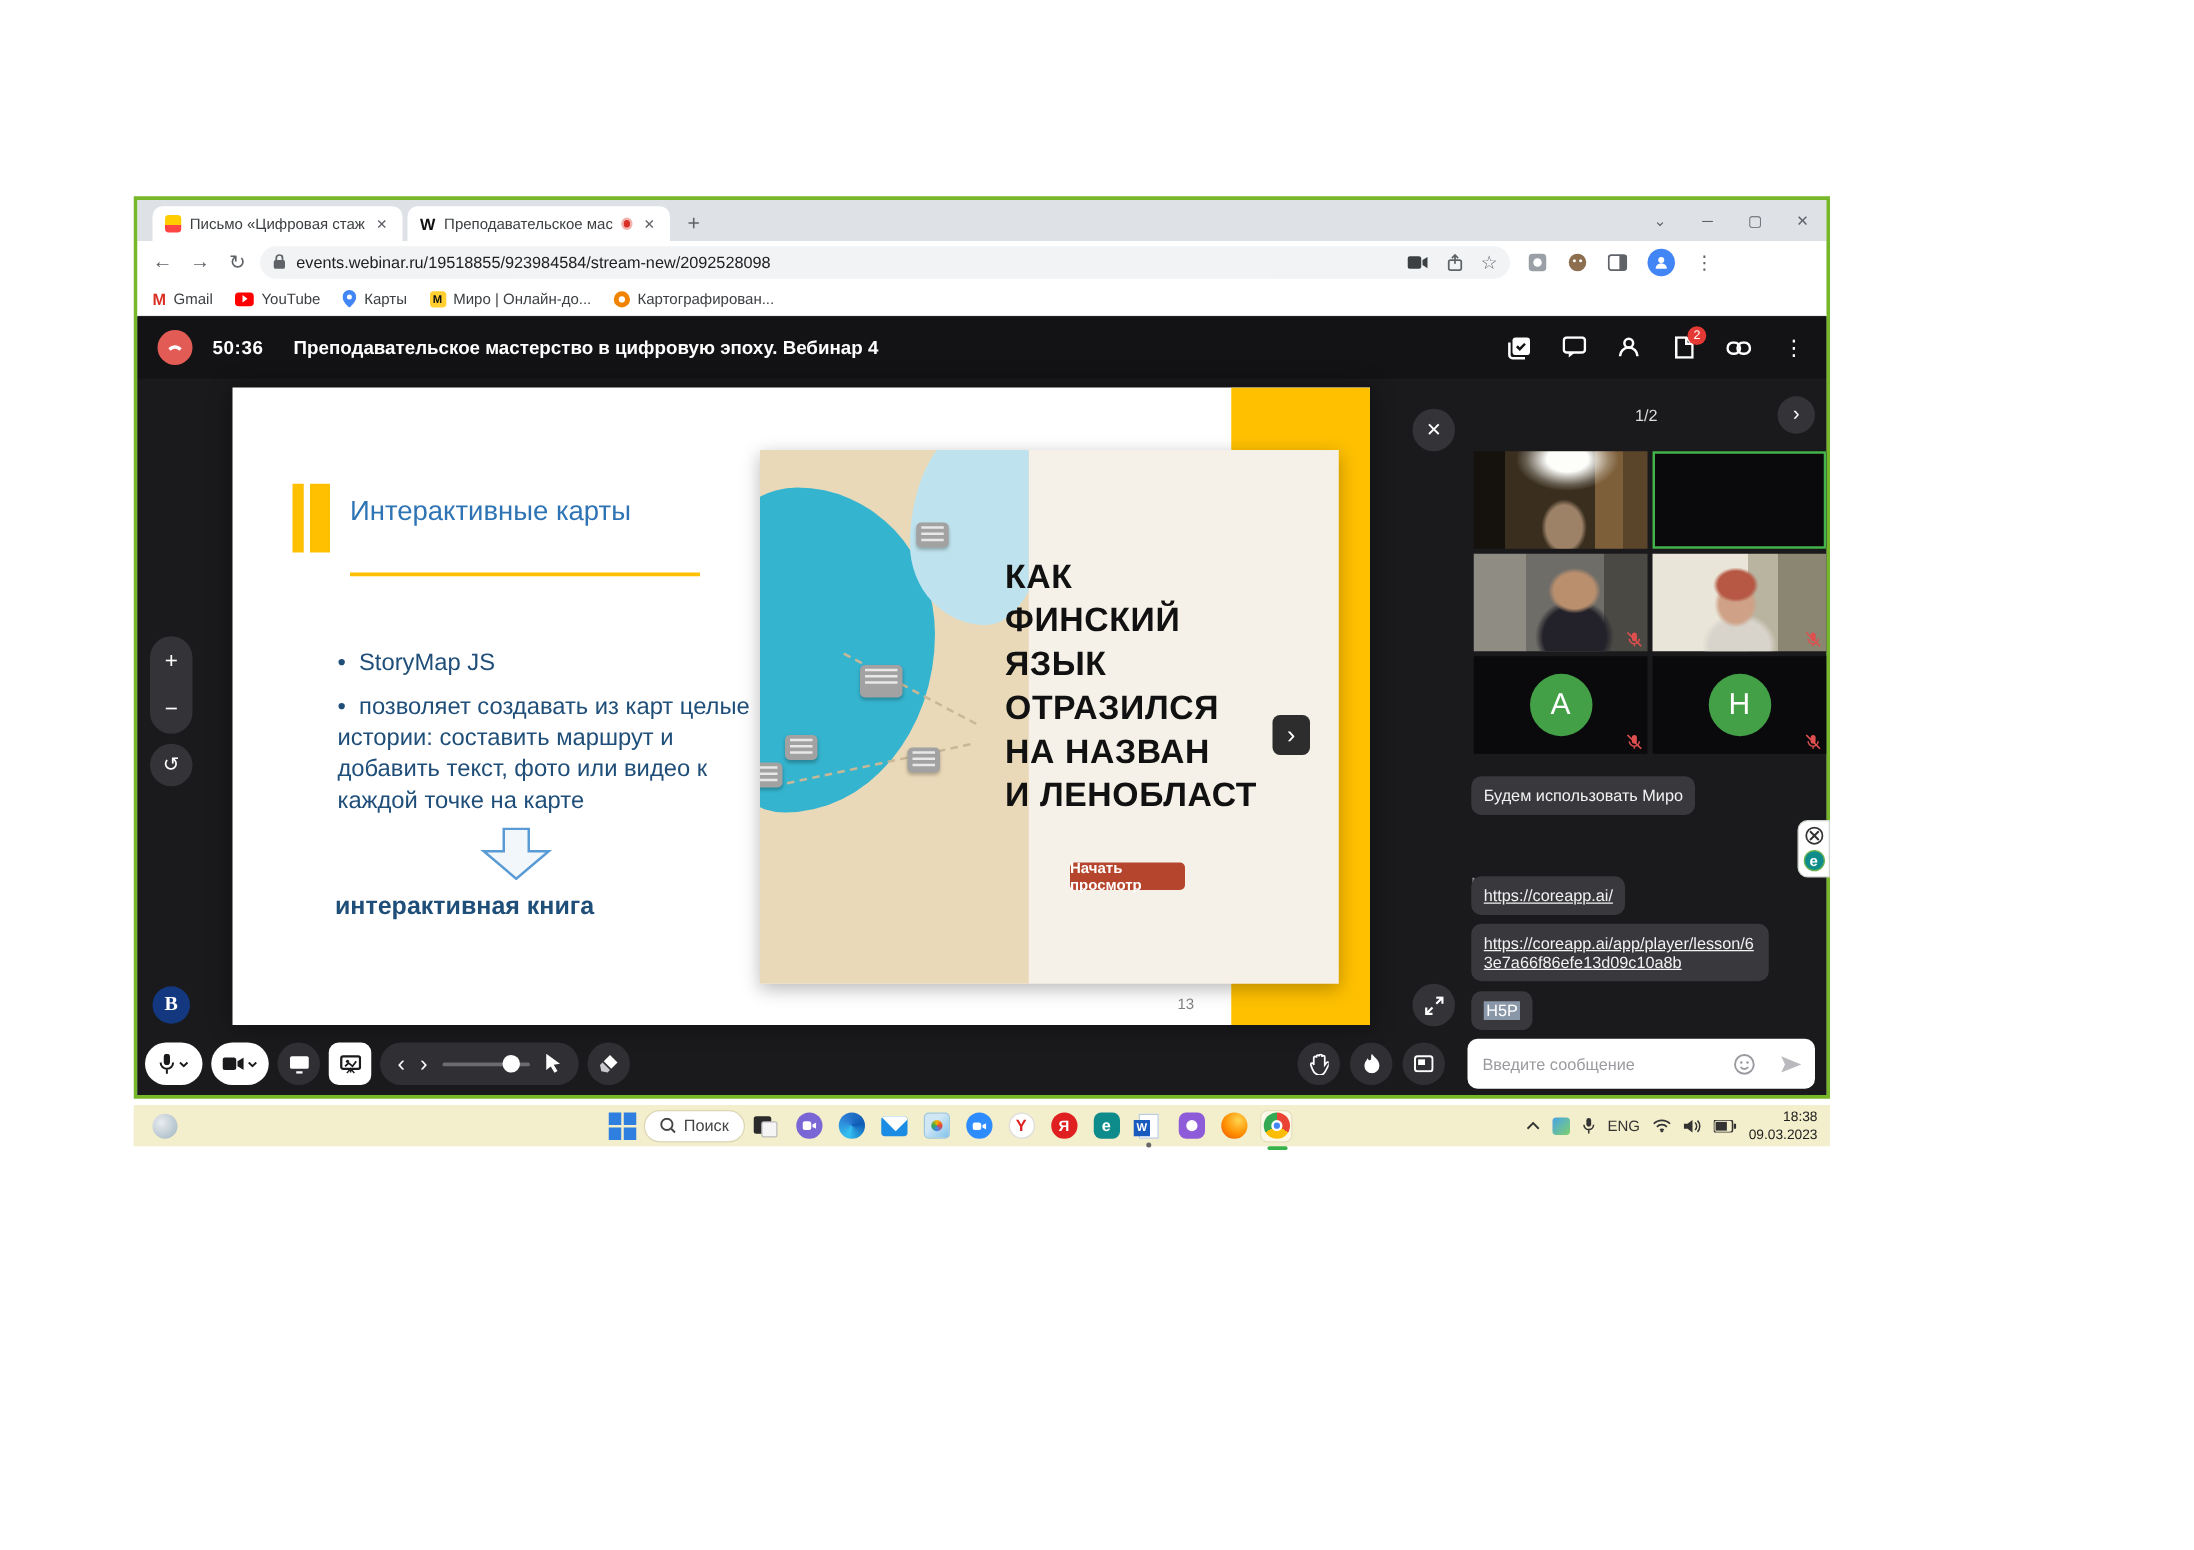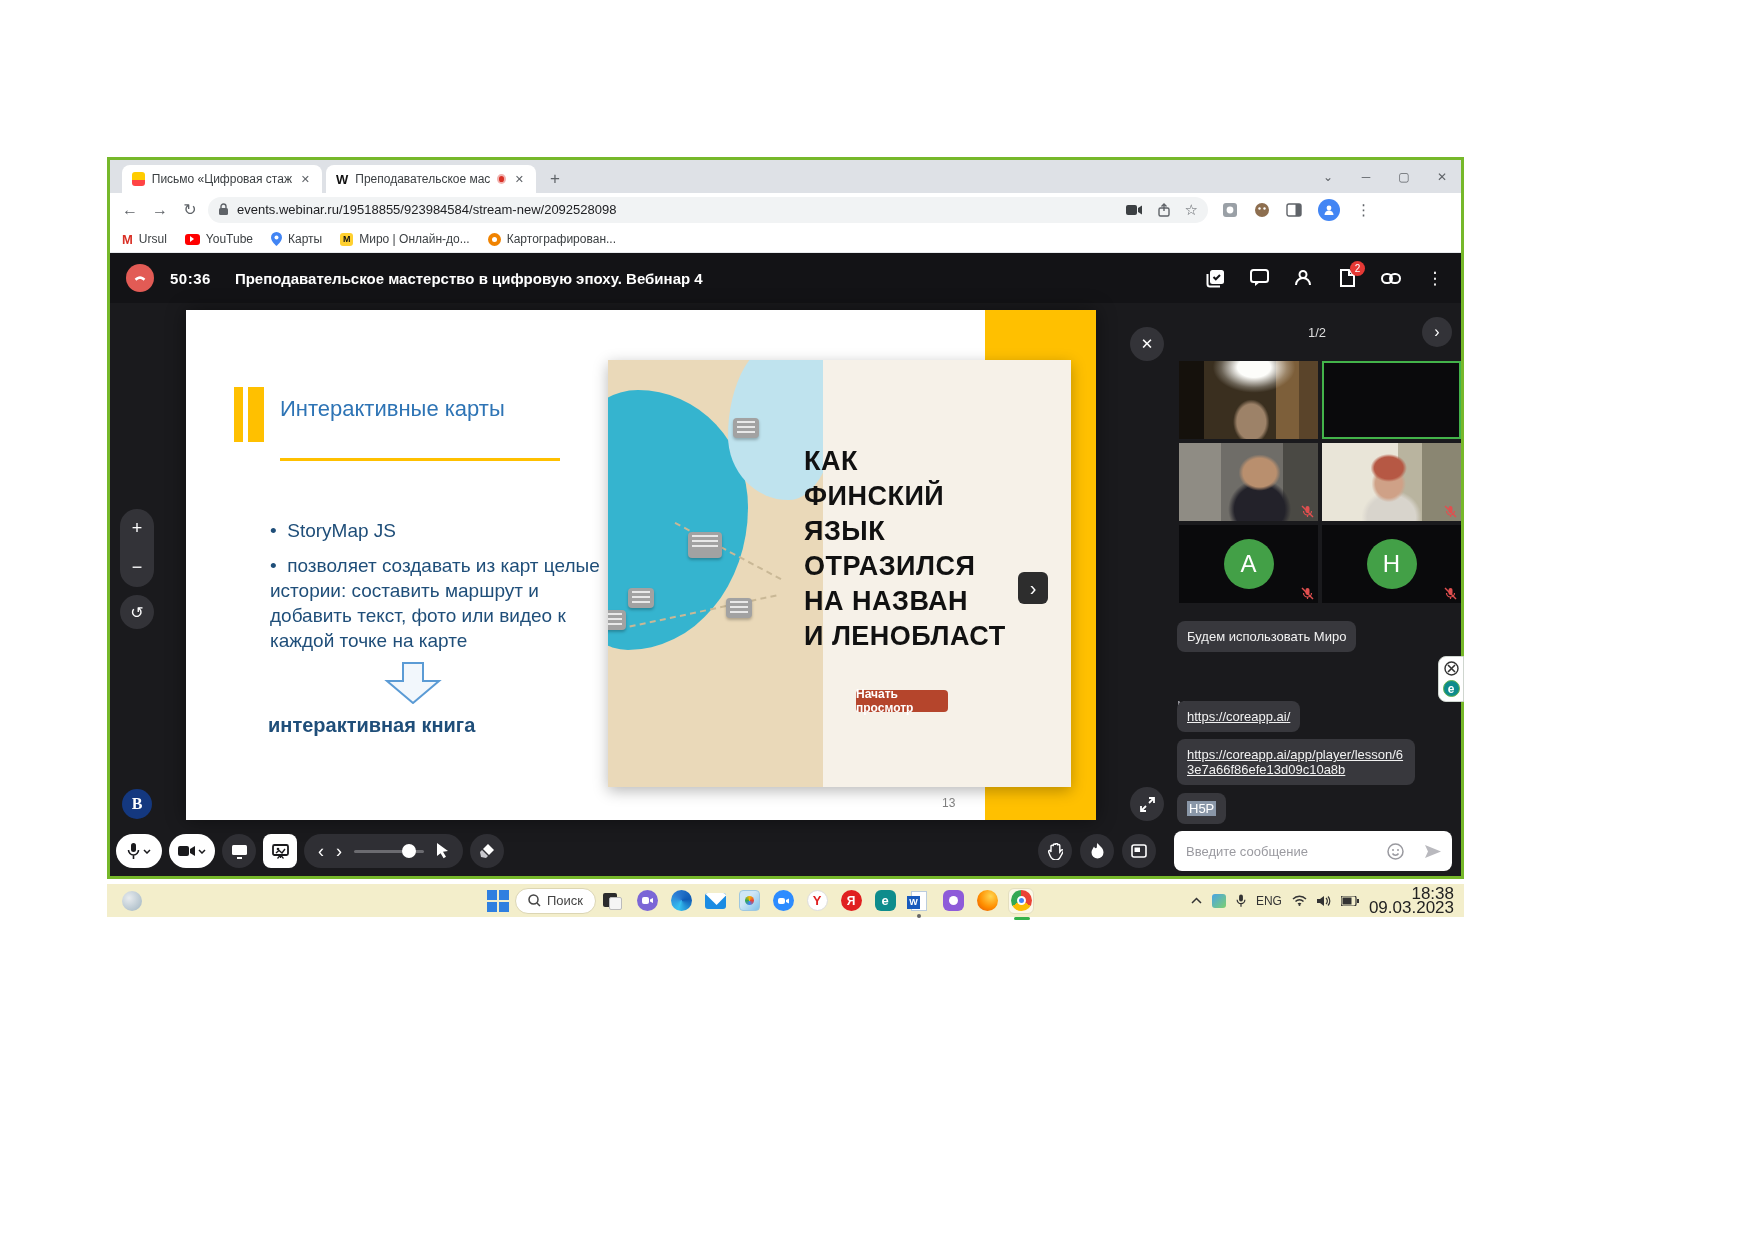--- a/index.html
+++ b/index.html
@@ -79,21 +79,21 @@
 
   
   .ext{left:1438px;top:656px;width:26px;height:46px;background:#fff;border:1px solid #cfd6cf;border-radius:8px 0 0 8px;display:flex;flex-direction:column;align-items:center;justify-content:space-evenly;}
   .exte{width:17px;height:17px;border-radius:50%;background:#0e8c8c;color:#fff;font-size:12px;font-weight:bold;display:flex;align-items:center;justify-content:center;border:1px solid #67b34f;}
 
   
   .taskbar{left:107px;top:884px;width:1357px;height:33px;background:#f3eecb;display:flex;align-items:center;}
   .tbi{width:26px;height:26px;border-radius:6px;display:flex;align-items:center;justify-content:center;margin:0 4px;flex:0 0 auto;}
   .searchpill{height:26px;background:#fff;border:1px solid #dcd6b4;border-radius:13px;display:flex;align-items:center;padding:0 12px;gap:6px;font-size:13px;color:#444;}
   .tray{margin-left:auto;display:flex;align-items:center;gap:10px;padding-right:10px;color:#333;font-size:12px;}
-  .clock{text-align:right;font-size:17px;line-height:14px;color:#222;}
+  .clock{text-align:right;font-size:11px;line-height:14px;color:#222;}
   .startico{display:grid;grid-template-columns:10px 10px;grid-template-rows:10px 10px;gap:2px;}
   .startico i{background:#2f7fe0;}
 </style>
 </head>
 <body>
 
 <div class="shot">
 
   <div class="abs win">
 
@@ -160,21 +160,21 @@
               <path d="M1.5 11a4.5 4.5 0 0 1 9 0z" fill="#fff"></path>
             </svg>
           </span>
         <span style="color:#5f6368;font-size:15px;">⋮</span>
       </span>
     </div>
 
     <div class="abs bookmarks">
       <span class="bm">
           <span style="color:#d93025;font-weight:bold;font-size:13px;">M</span>
-          <span>Ursul</span>
+          <span>Gmail</span>
         </span>
       <span class="bm">
           <span style="width:15px;height:11px;background:#ff0000;border-radius:3px;display:inline-flex;align-items:center;justify-content:center;">
             <span style="width:0;height:0;border-left:4px solid #fff;border-top:3px solid transparent;border-bottom:3px solid transparent;"></span>
           </span>
           <span>YouTube</span>
         </span>
       <span class="bm">
           <svg width="11" height="14" viewBox="0 0 11 14">
             <path d="M5.5 0A5.5 5.5 0 0 1 11 5.5C11 9.5 5.5 14 5.5 14S0 9.5 0 5.5A5.5 5.5 0 0 1 5.5 0z" fill="#4285f4"></path>

